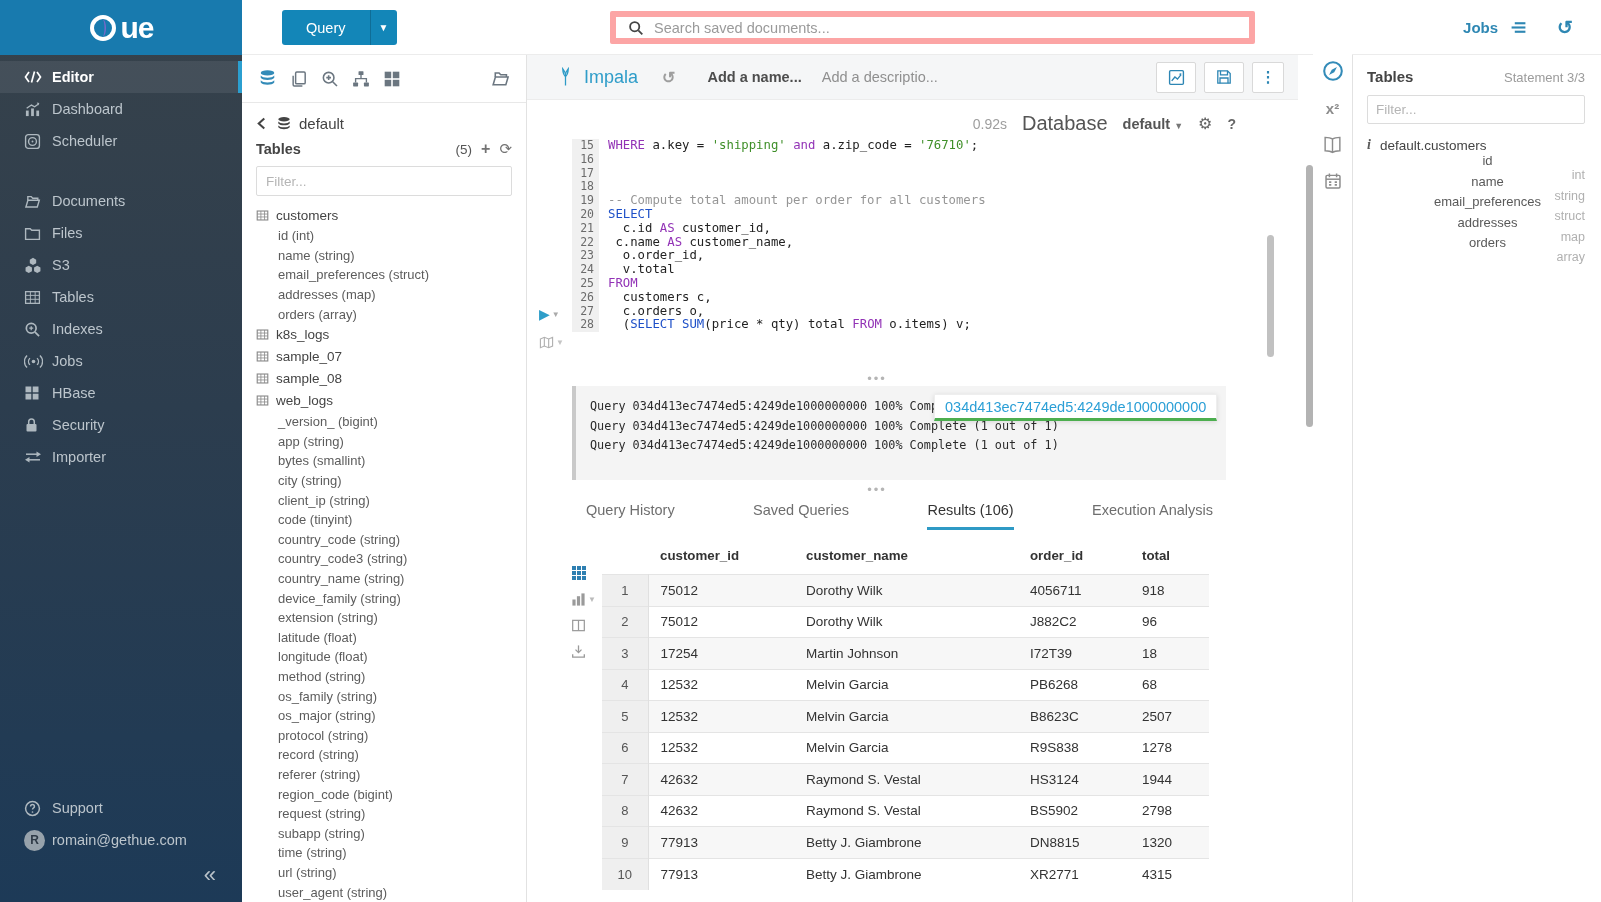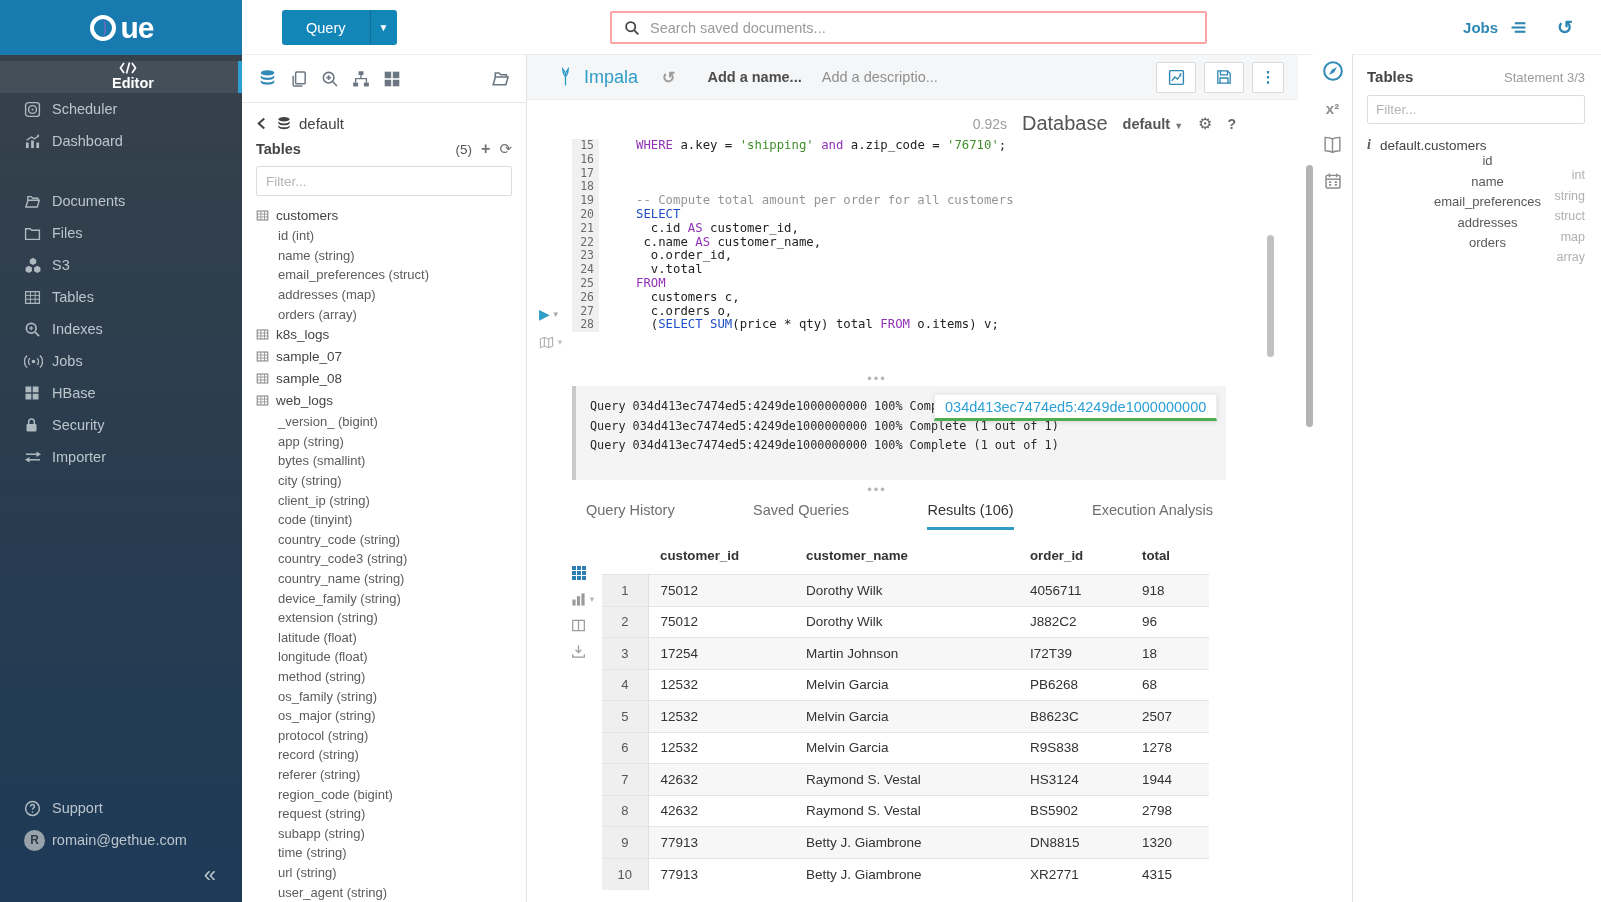--- a/index.html
+++ b/index.html
@@ -10,34 +10,34 @@
 
   
   .sidebar { position:absolute; left:0; top:0; width:242px; height:902px;
     background:linear-gradient(180deg,#37424b 0%,#2c3d4e 45%,#1d3a57 100%);
     display:flex; flex-direction:column; }
   .logo-block { height:55px; background:#187aae; display:flex; align-items:center; justify-content:center; flex:0 0 auto; }
   .logo { display:flex; align-items:center; gap:2px; color:#fff; font-weight:bold; font-size:30px; letter-spacing:-1px; }
   .nav-list { padding-top:6px; }
   .nav-item { height:32px; display:flex; align-items:center; padding-left:24px; color:#bcc5cc; font-size:14.5px; cursor:pointer; position:relative; }
   .nav-item .icn { width:28px; color:#aeb8bf; display:flex; }
-  .nav-item.active { background:rgba(255,255,255,0.08); color:#fff; font-weight:bold;flex-direction:column; }
+  .nav-item.active { background:rgba(255,255,255,0.08); color:#fff; font-weight:bold; }
   .nav-item.active .icn { color:#fff; }
   .nav-item.active::after { content:""; position:absolute; right:0; top:0; bottom:0; width:4px; background:#2b9fd0; }
   .nav-gap { height:28px; }
   .nav-bottom { margin-top:auto; padding-bottom:8px; }
   .avatar { width:21px; height:21px; border-radius:50%; background:#97a2ab; color:#2e3a46; font-size:12px; font-weight:bold; display:flex; align-items:center; justify-content:center; }
   .collapse-row { height:38px; display:flex; justify-content:flex-end; align-items:center; padding-right:26px; color:#b9c2c9; font-size:22px; cursor:pointer; }
 
   
   .topbar { position:absolute; left:242px; top:0; width:1359px; height:55px; background:#fff; border-bottom:1px solid #ececec; }
   .query-btn { position:absolute; left:40px; top:10px; height:35px; display:flex; border-radius:3px; overflow:hidden; background:#1386b8; color:#fff; cursor:pointer; }
   .query-btn .main-seg { padding:0 24px; display:flex; align-items:center; font-size:14.5px; }
   .query-btn .caret-seg { width:27px; display:flex; align-items:center; justify-content:center; border-left:1px solid rgba(0,0,0,0.18); font-size:10px; }
-  .search-box { position:absolute; left:368px; top:11px; width:597px; height:33px; border:2px solid #fca5a5; border-radius:2px; display:flex; align-items:center; padding-left:12px; }
+  .search-box { position:absolute; left:368px; top:11px; width:645px; height:33px; border:6px solid #fca5a5; border-radius:2px; display:flex; align-items:center; padding-left:12px; }
   .search-box .icn { color:#444; margin-right:10px; }
   .search-box input { border:none; outline:none; flex:1; font-size:14.5px; color:#444; font-family:"Liberation Sans",sans-serif; }
   .search-box input::placeholder { color:#9a9a9a; }
   .topbar-right { position:absolute; right:28px; top:0; height:55px; display:flex; align-items:center; gap:12px; color:#2e87b3; }
   .jobs-label { font-size:15px; font-weight:bold; color:#2e87b3; cursor:pointer; }
   .history-top { font-size:19px; font-weight:bold; margin-left:18px; cursor:pointer; }
 
   
   .assist { position:absolute; left:242px; top:55px; width:285px; height:847px; background:#fff; border-right:1px solid #e2e2e2; display:flex; flex-direction:column; }
   .assist-toolbar { height:48px; display:flex; align-items:center; padding:0 16px; gap:13px; border-bottom:1px solid #e8e8e8; flex:0 0 auto; }
@@ -75,21 +75,21 @@
 
   .status-row { position:absolute; top:57px; right:62px; display:flex; align-items:center; gap:15px; }
   .status-time { font-size:14px; color:#9e9e9e; }
   .status-db-label { font-size:20px; color:#555; }
   .status-db-value { font-size:14.5px; color:#555; cursor:pointer;font-weight:bold; }
   .status-db-value .caret { font-size:9px; color:#777; }
   .status-gear { color:#666; font-size:16px; cursor:pointer; }
   .status-help { color:#666; font-size:14px; font-weight:bold; cursor:pointer; }
 
   .editor { position:absolute; left:45px; top:84px; }
-  .code-line { display:flex; height:13.8px;gap:28px; }
+  .code-line { display:flex; height:13.8px; }
   .gutter-cell { width:27px; background:#f0f0f0; color:#6b6b6b; font-family:"DejaVu Sans Mono",monospace; font-size:11.5px; text-align:right; padding-right:5px; line-height:13.8px; }
   .code-cell { padding-left:9px; font-family:"DejaVu Sans Mono",monospace; font-size:12.3px; line-height:13.8px; color:#222; white-space:pre; }
   .tok-k { color:#9233b6; }
   .tok-b { color:#1e50c8; }
   .tok-s { color:#3f8f29; }
   .tok-c { color:#969696; }
 
   .margin-play { position:absolute; left:12px; top:251px; display:flex; align-items:center; cursor:pointer; }
   .margin-play .tri { color:#2f9ec9; font-size:14px; }
   .margin-play .caret { color:#aaa; font-size:8px; margin-left:2px; }
@@ -166,41 +166,41 @@
           <span class="icn">
             <svg width="18" height="14" viewBox="0 0 18 14" fill="none" stroke="currentColor" stroke-width="1.7">
               <path d="M5 2L1.5 7 5 12M13 2l3.5 5L13 12"></path>
               <path d="M10.5 1.5l-3 11"></path>
             </svg>
           </span>
           <span>Editor</span>
         </div>
         <div class="nav-item">
           <span class="icn">
-            <svg width="17" height="17" viewBox="0 0 16 16" fill="none" stroke="currentColor" stroke-width="1.3">
-              <rect x="1.5" y="1.5" width="13" height="13" rx="2.6"></rect>
-              <circle cx="8" cy="8" r="3.7"></circle>
-              <circle cx="8" cy="8" r=".9" fill="currentColor" stroke="none"></circle>
-            </svg>
-          </span>
-          <span>Scheduler</span>
-        </div>
-        <div class="nav-item">
-          <span class="icn">
             <svg width="17" height="17" viewBox="0 0 16 16">
               <g fill="currentColor">
                 <rect x="1.8" y="9" width="2.6" height="5.2"></rect>
                 <rect x="6.7" y="7" width="2.6" height="7.2"></rect>
                 <rect x="11.6" y="9" width="2.6" height="5.2"></rect>
               </g>
               <path d="M2.5 6.8L7 3.8l3 1.6 3.3-2.4" fill="none" stroke="currentColor" stroke-width="1.3"></path>
               <path d="M12 1.5l2.4.4-.8 2.3z" fill="currentColor"></path>
             </svg>
           </span>
           <span>Dashboard</span>
+        </div>
+        <div class="nav-item">
+          <span class="icn">
+            <svg width="17" height="17" viewBox="0 0 16 16" fill="none" stroke="currentColor" stroke-width="1.3">
+              <rect x="1.5" y="1.5" width="13" height="13" rx="2.6"></rect>
+              <circle cx="8" cy="8" r="3.7"></circle>
+              <circle cx="8" cy="8" r=".9" fill="currentColor" stroke="none"></circle>
+            </svg>
+          </span>
+          <span>Scheduler</span>
         </div>
         <div class="nav-gap"></div>
         <div class="nav-item">
           <span class="icn">
             <svg width="17" height="17" viewBox="0 0 16 16" fill="none" stroke="currentColor" stroke-width="1.3">
               <path d="M1.8 13.2l1.9-6.4h10.7l-1.9 6.4z"></path>
               <path d="M3.6 6.8V3.4h3.2l1.4 1.5h4.8v1.9"></path>
             </svg>
           </span>
           <span>Documents</span>

